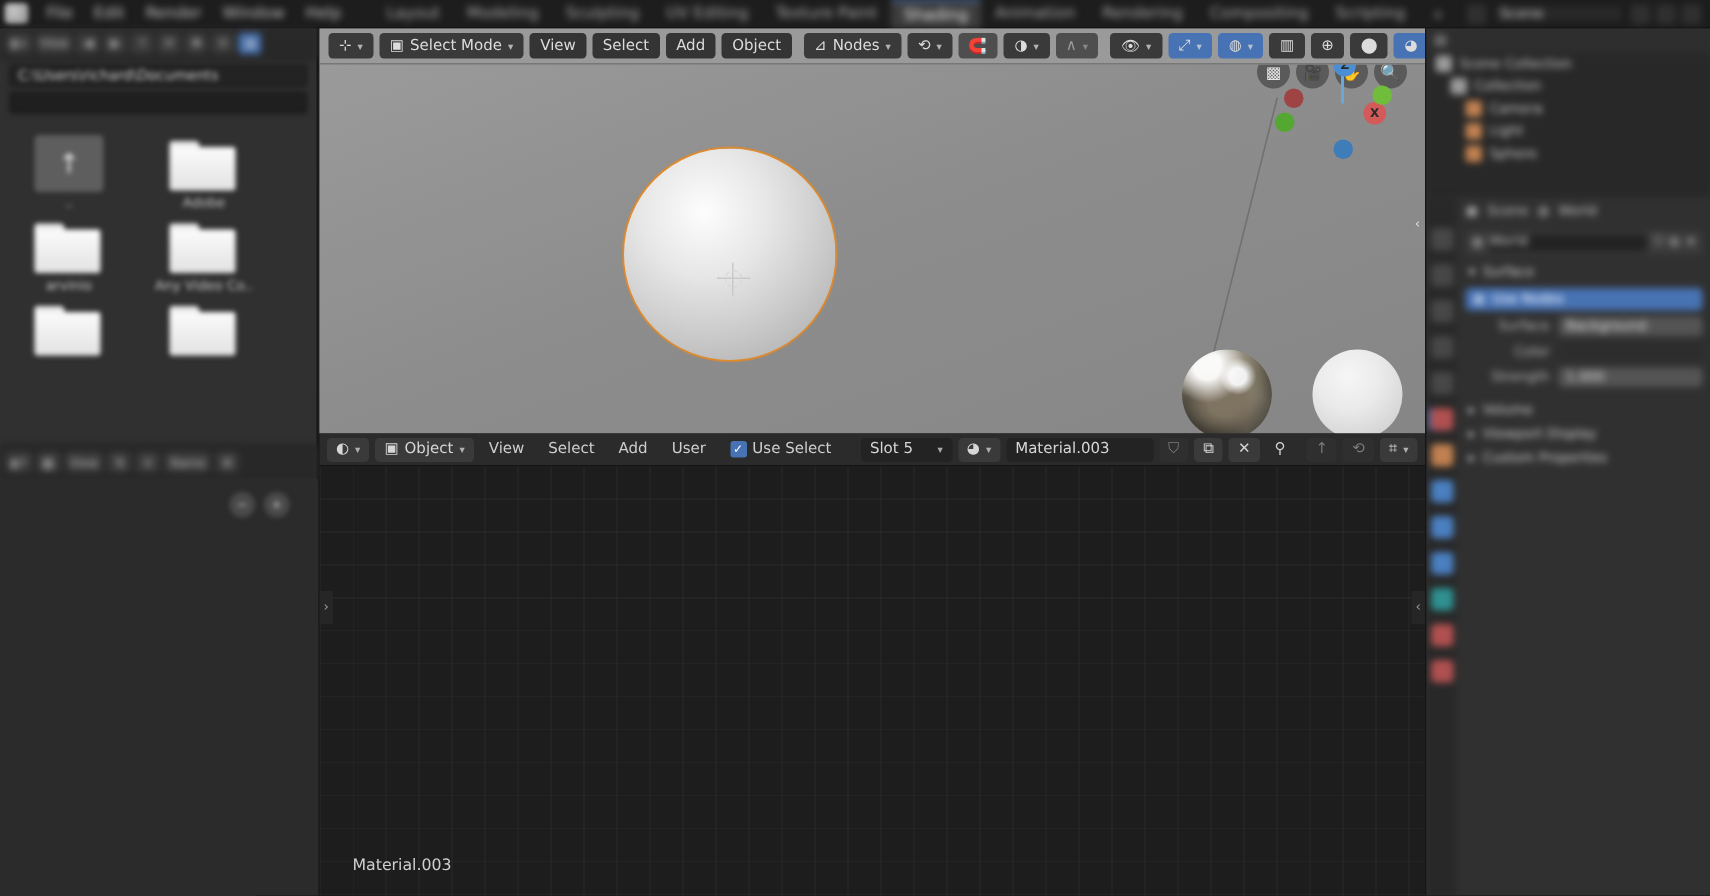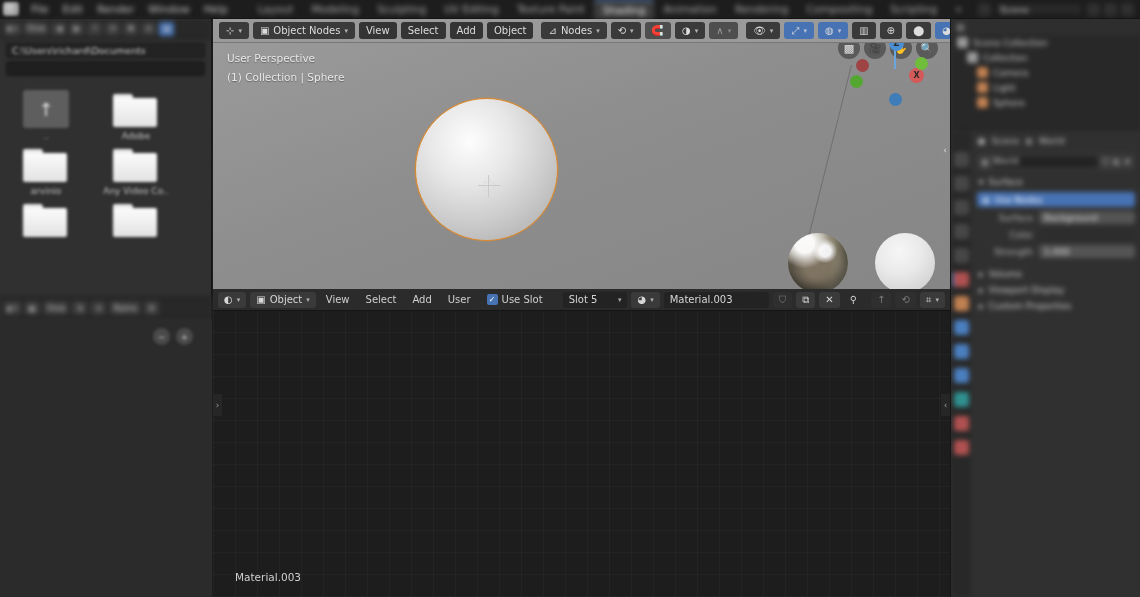--- a/index.html
+++ b/index.html
@@ -285,24 +285,20 @@
       <div class="vp-ray"></div>
       <div class="ball"></div>
       <div class="cursor3d">
         <div class="cursor-ring"></div>
       </div>
       <div class="prev-hdri"></div>
       <div class="prev-matte"></div>
       <div class="vp-sidearrow">‹</div>
     </div>
 
-    <div class="vp-text">
-      <div>User Perspective</div>
-      <div>(1) Collection | Sphere</div>
-    </div>
 
     <div class="vp-nav">
       <div class="nav-circ">▩</div>
       <div class="nav-circ">🎥</div>
       <div class="nav-circ">✋</div>
       <div class="nav-circ">🔍</div>
     </div>
 
     <div class="gizmo">
       <div class="gz-line" style="left:32px; top:10px; width:2px; height:26px;"></div>
@@ -315,21 +311,21 @@
       <div class="gz-dot" style="left:53px; top:24px; width:13px; height:13px; background:#6fbd3a;"></div>
       <div class="gz-dot" style="left:-6px; top:26px; width:13px; height:13px; background:#9e4444;"></div>
       <div class="gz-dot" style="left:-12px; top:42px; width:13px; height:13px; background:#54a832;"></div>
       <div class="gz-dot" style="left:27px; top:60px; width:13px; height:13px; background:#3f7db8;"></div>
     </div>
 
     <div class="vp-header">
       <div class="vp-btn">⊹<span class="chev">▾</span></div>
       <div class="vp-btn">
         <span>▣</span>
-        <span>Object Nodes</span>
+        <span>Select Mode</span>
         <span class="chev">▾</span>
       </div>
       <div class="vp-btn flat">View</div>
       <div class="vp-btn flat">Select</div>
       <div class="vp-btn flat">Add</div>
       <div class="vp-btn flat">Object</div>
       <div class="vp-sep"></div>
       <div class="vp-btn">
         <span>⊿</span>
         <span>Nodes</span>
@@ -370,21 +366,21 @@
         <span>▣</span>
         <span>Object</span>
         <span class="chev">▾</span>
       </div>
       <div class="sh-btn plain">View</div>
       <div class="sh-btn plain">Select</div>
       <div class="sh-btn plain">Add</div>
       <div class="sh-btn plain">User</div>
       <div class="sh-btn plain">
         <span class="sh-check">✓</span>
-        <span>Use Slot</span>
+        <span>Use Select</span>
       </div>
       <div class="vp-sep"></div>
       <div class="sh-field" style="width:72px; justify-content:space-between;">
         <span>Slot 5</span>
           <span class="chev">▾</span>
       </div>
       <div class="sh-btn">◕<span class="chev">▾</span></div>
       <div class="sh-field" style="width:118px;">Material.003</div>
       <div class="sh-btn dimmed">⛉</div>
       <div class="sh-btn">⧉</div>

